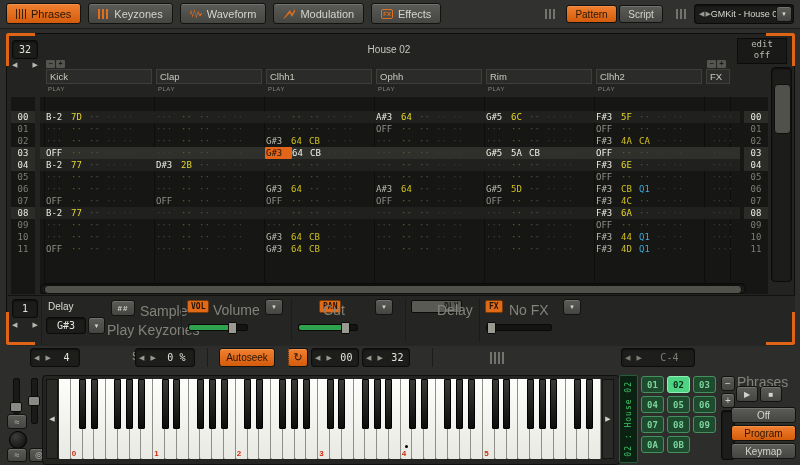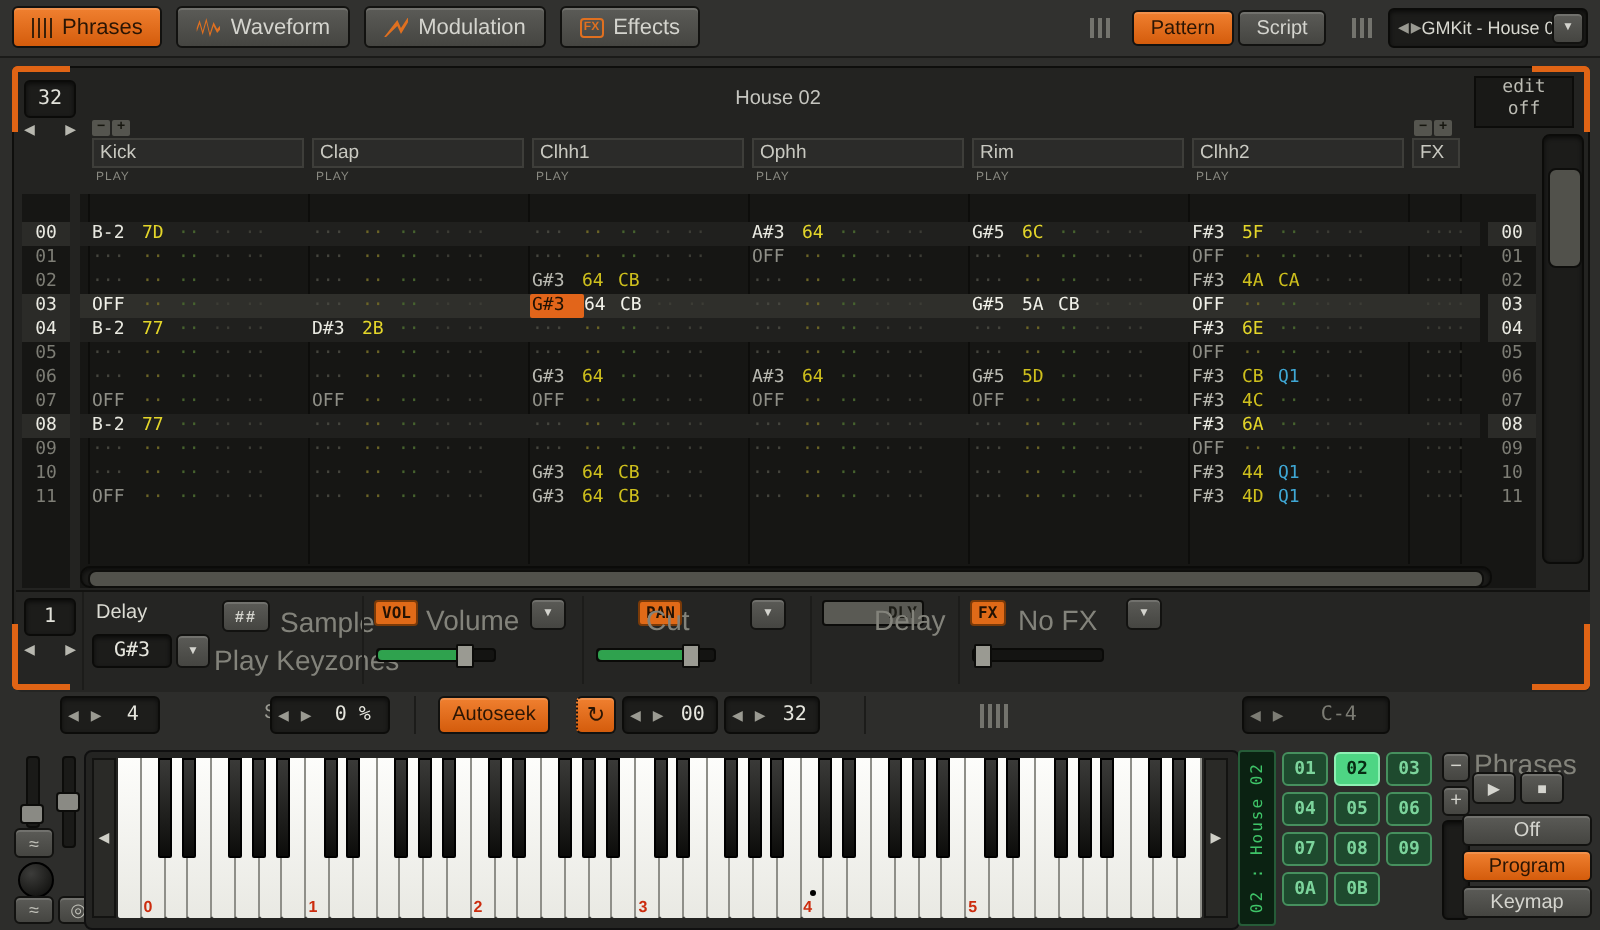--- a/index.html
+++ b/index.html
@@ -99,20 +99,24 @@
 
 <div id="app">
 
   <div id="toolbar">
     <div id="tabsRow">
         <div class="btn tab orange active">
           <span class="ticon i-lines"></span>
           <span class="">Phrases</span>
         </div>
         <div class="btn tab">
+          <span class="ticon i-keys"></span>
+          <span class="">Keyzones</span>
+        </div>
+        <div class="btn tab">
           <span class="ticon i-wave"></span>
           <span class="">Waveform</span>
         </div>
         <div class="btn tab">
           <span class="ticon i-mod"></span>
           <span class="">Modulation</span>
         </div>
         <div class="btn tab">
           <span class="ticon i-fx">FX</span>
           <span class="">Effects</span>

